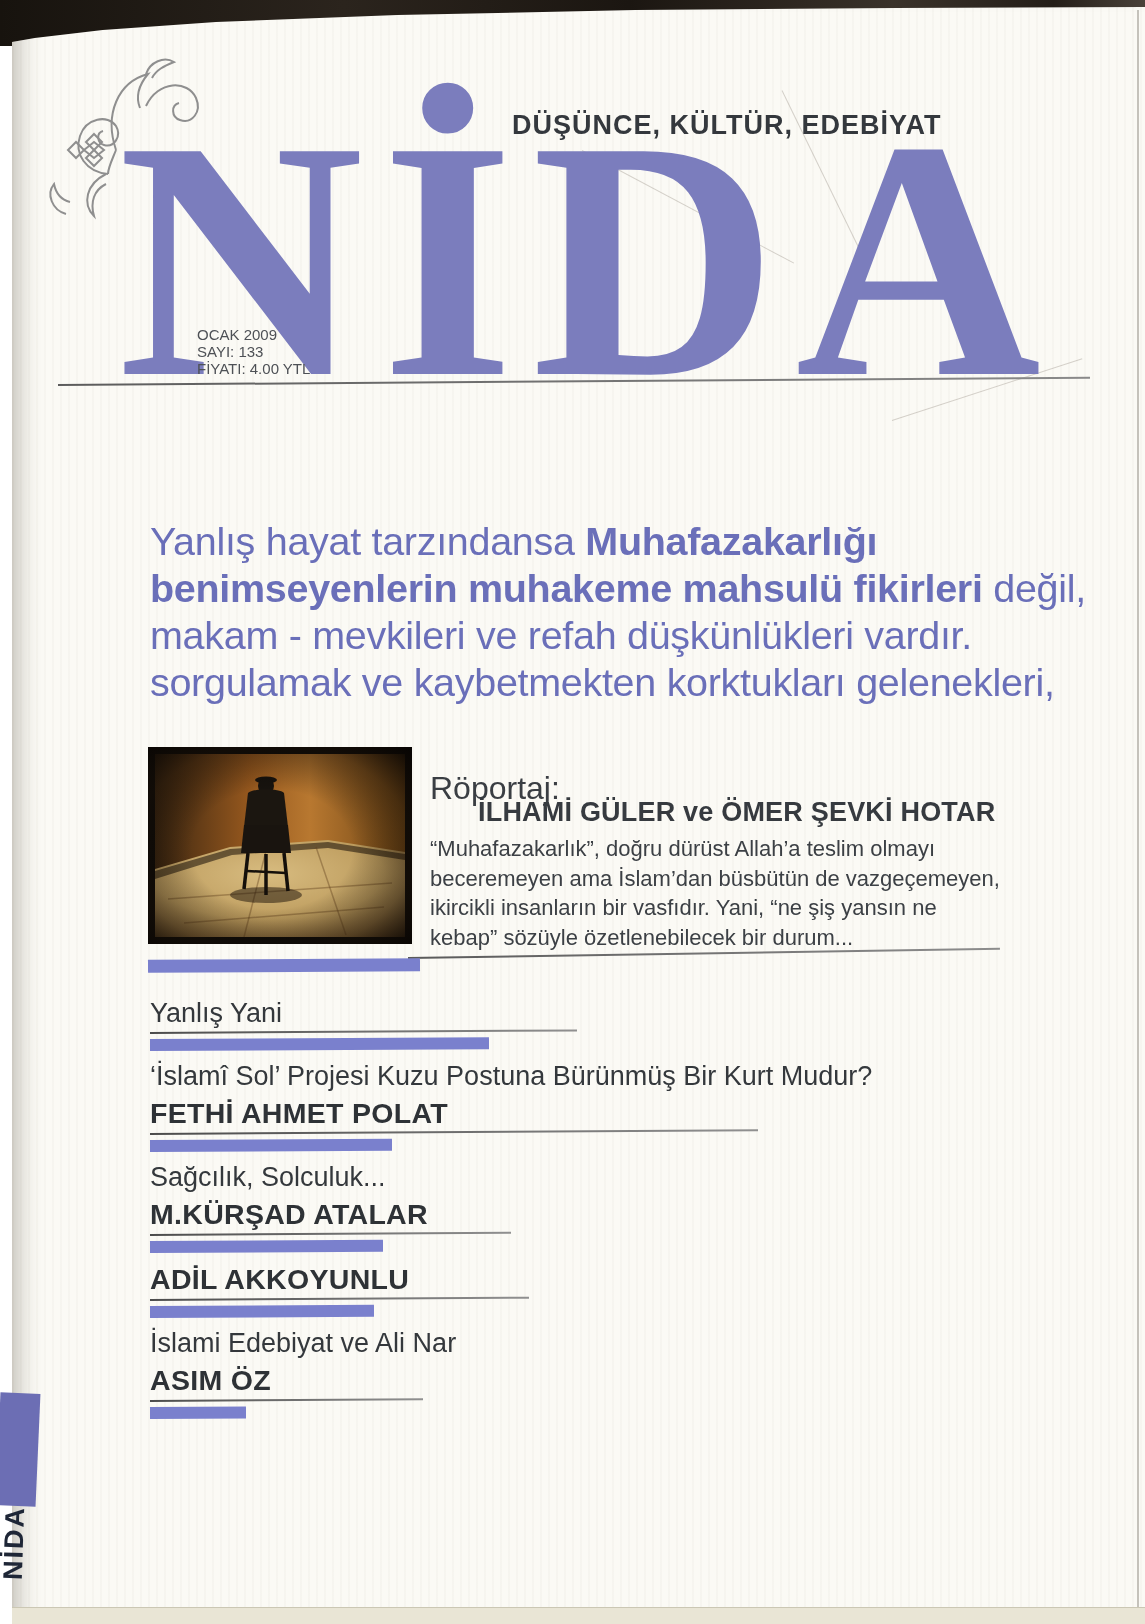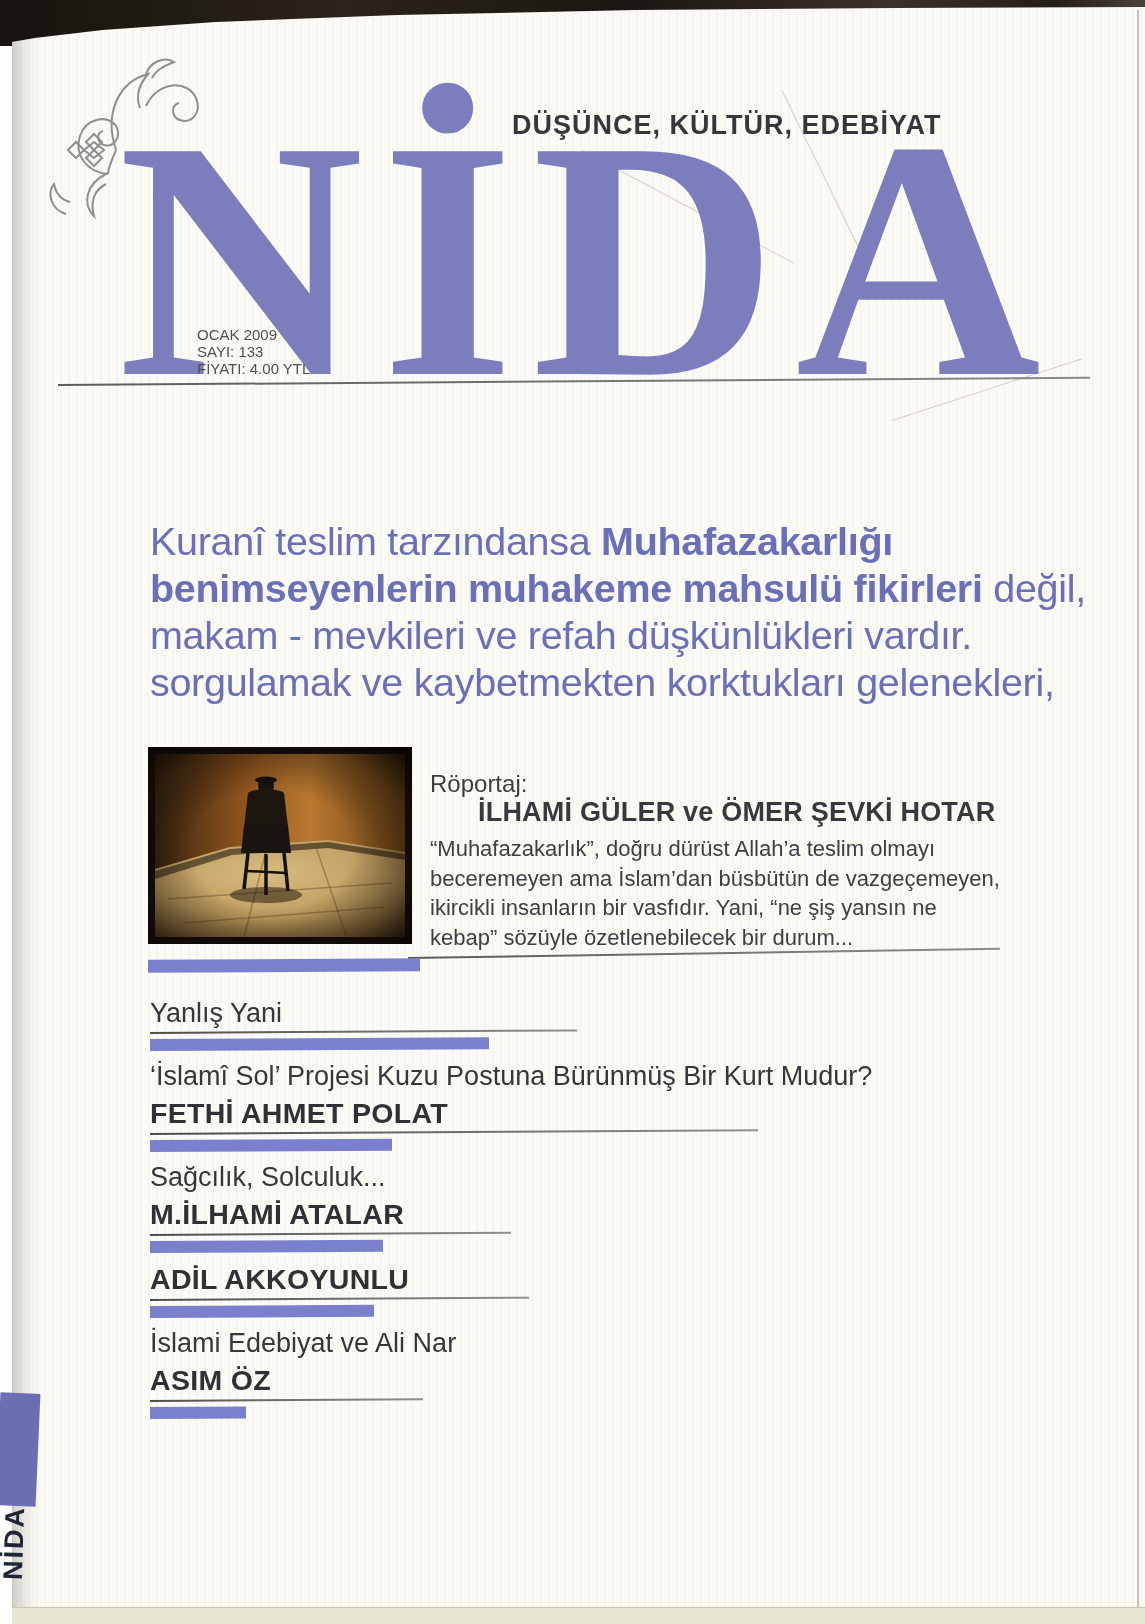--- a/index.html
+++ b/index.html
@@ -59,21 +59,21 @@
   
   .headline{position:absolute;left:150px;top:518px;width:945px;color:#6a6fb9;}
   .hl-line{font-size:39.5px;line-height:47px;letter-spacing:-.3px;}
   .hl-line .b{font-weight:bold;}
 
   
   .photo{
     position:absolute;left:148px;top:747px;width:264px;height:197px;
     background:#100c08;
   }
-  .interview-label{position:absolute;left:430px;top:770px;font-size:24px;color:#3a3e43;text-align:center;}
+  .interview-label{position:absolute;left:430px;top:770px;font-size:32px;color:#3a3e43;text-align:center;}
   .interview-names{position:absolute;left:430px;top:797px;font-size:27px;font-weight:bold;color:#363a3f;letter-spacing:.2px;margin-left:48px;}
   .interview-quote{
     position:absolute;left:430px;top:834px;width:575px;
     font-size:22px;line-height:29.5px;color:#3c4045;
   }
   .photo-rule{
     position:absolute;left:408px;top:957px;width:592px;height:2px;
     background:linear-gradient(90deg,#5a5a5a,#8d8d8d);
     transform:rotate(-.9deg);transform-origin:left center;
   }
@@ -148,21 +148,21 @@
   <div class="tagline">DÜŞÜNCE, KÜLTÜR, EDEBİYAT</div>
   <div class="logo">NİDA</div>
   <div class="issue-info">
     <div>OCAK 2009</div>
     <div>SAYI: 133</div>
     <div>FİYATI: 4.00 YTL</div>
   </div>
   <div class="logo-rule"></div>
 
   <div class="headline" id="headline">
-      <div class="hl-line"><span>Kuranî teslim tarzındansa </span><span class="b">Muhafazakarlığı</span></div>
+      <div class="hl-line"><span>Yanlış hayat tarzındansa </span><span class="b">Muhafazakarlığı</span></div>
       <div class="hl-line"><span class="b">benimseyenlerin muhakeme mahsulü fikirleri</span><span> değil,</span></div>
       <div class="hl-line"><span>makam - mevkileri ve refah düşkünlükleri vardır.</span></div>
       <div class="hl-line"><span>sorgulamak ve kaybetmekten korktukları gelenekleri,</span></div>
     </div>
 
   <div class="photo">
     <svg width="264" height="197" viewBox="0 0 264 197">
       <defs>
         <linearGradient id="wallg" x1="0" y1="0" x2="1" y2="0">
           <stop offset="0" stop-color="#3a2510"></stop>
@@ -222,21 +222,21 @@
 
     <div class="article">
       <div class="a-title">‘İslamî Sol’ Projesi Kuzu Postuna Bürünmüş Bir Kurt Mudur?</div>
       <div class="a-author">FETHİ AHMET POLAT</div>
       <div class="a-underline"></div>
       <div class="a-bar"></div>
     </div>
 
     <div class="article">
       <div class="a-title">Sağcılık, Solculuk...</div>
-      <div class="a-author">M.İLHAMİ ATALAR</div>
+      <div class="a-author">M.KÜRŞAD ATALAR</div>
       <div class="a-underline"></div>
       <div class="a-bar"></div>
     </div>
 
     <div class="article">
       <div class="a-author">ADİL AKKOYUNLU</div>
       <div class="a-underline"></div>
       <div class="a-bar"></div>
     </div>
 

